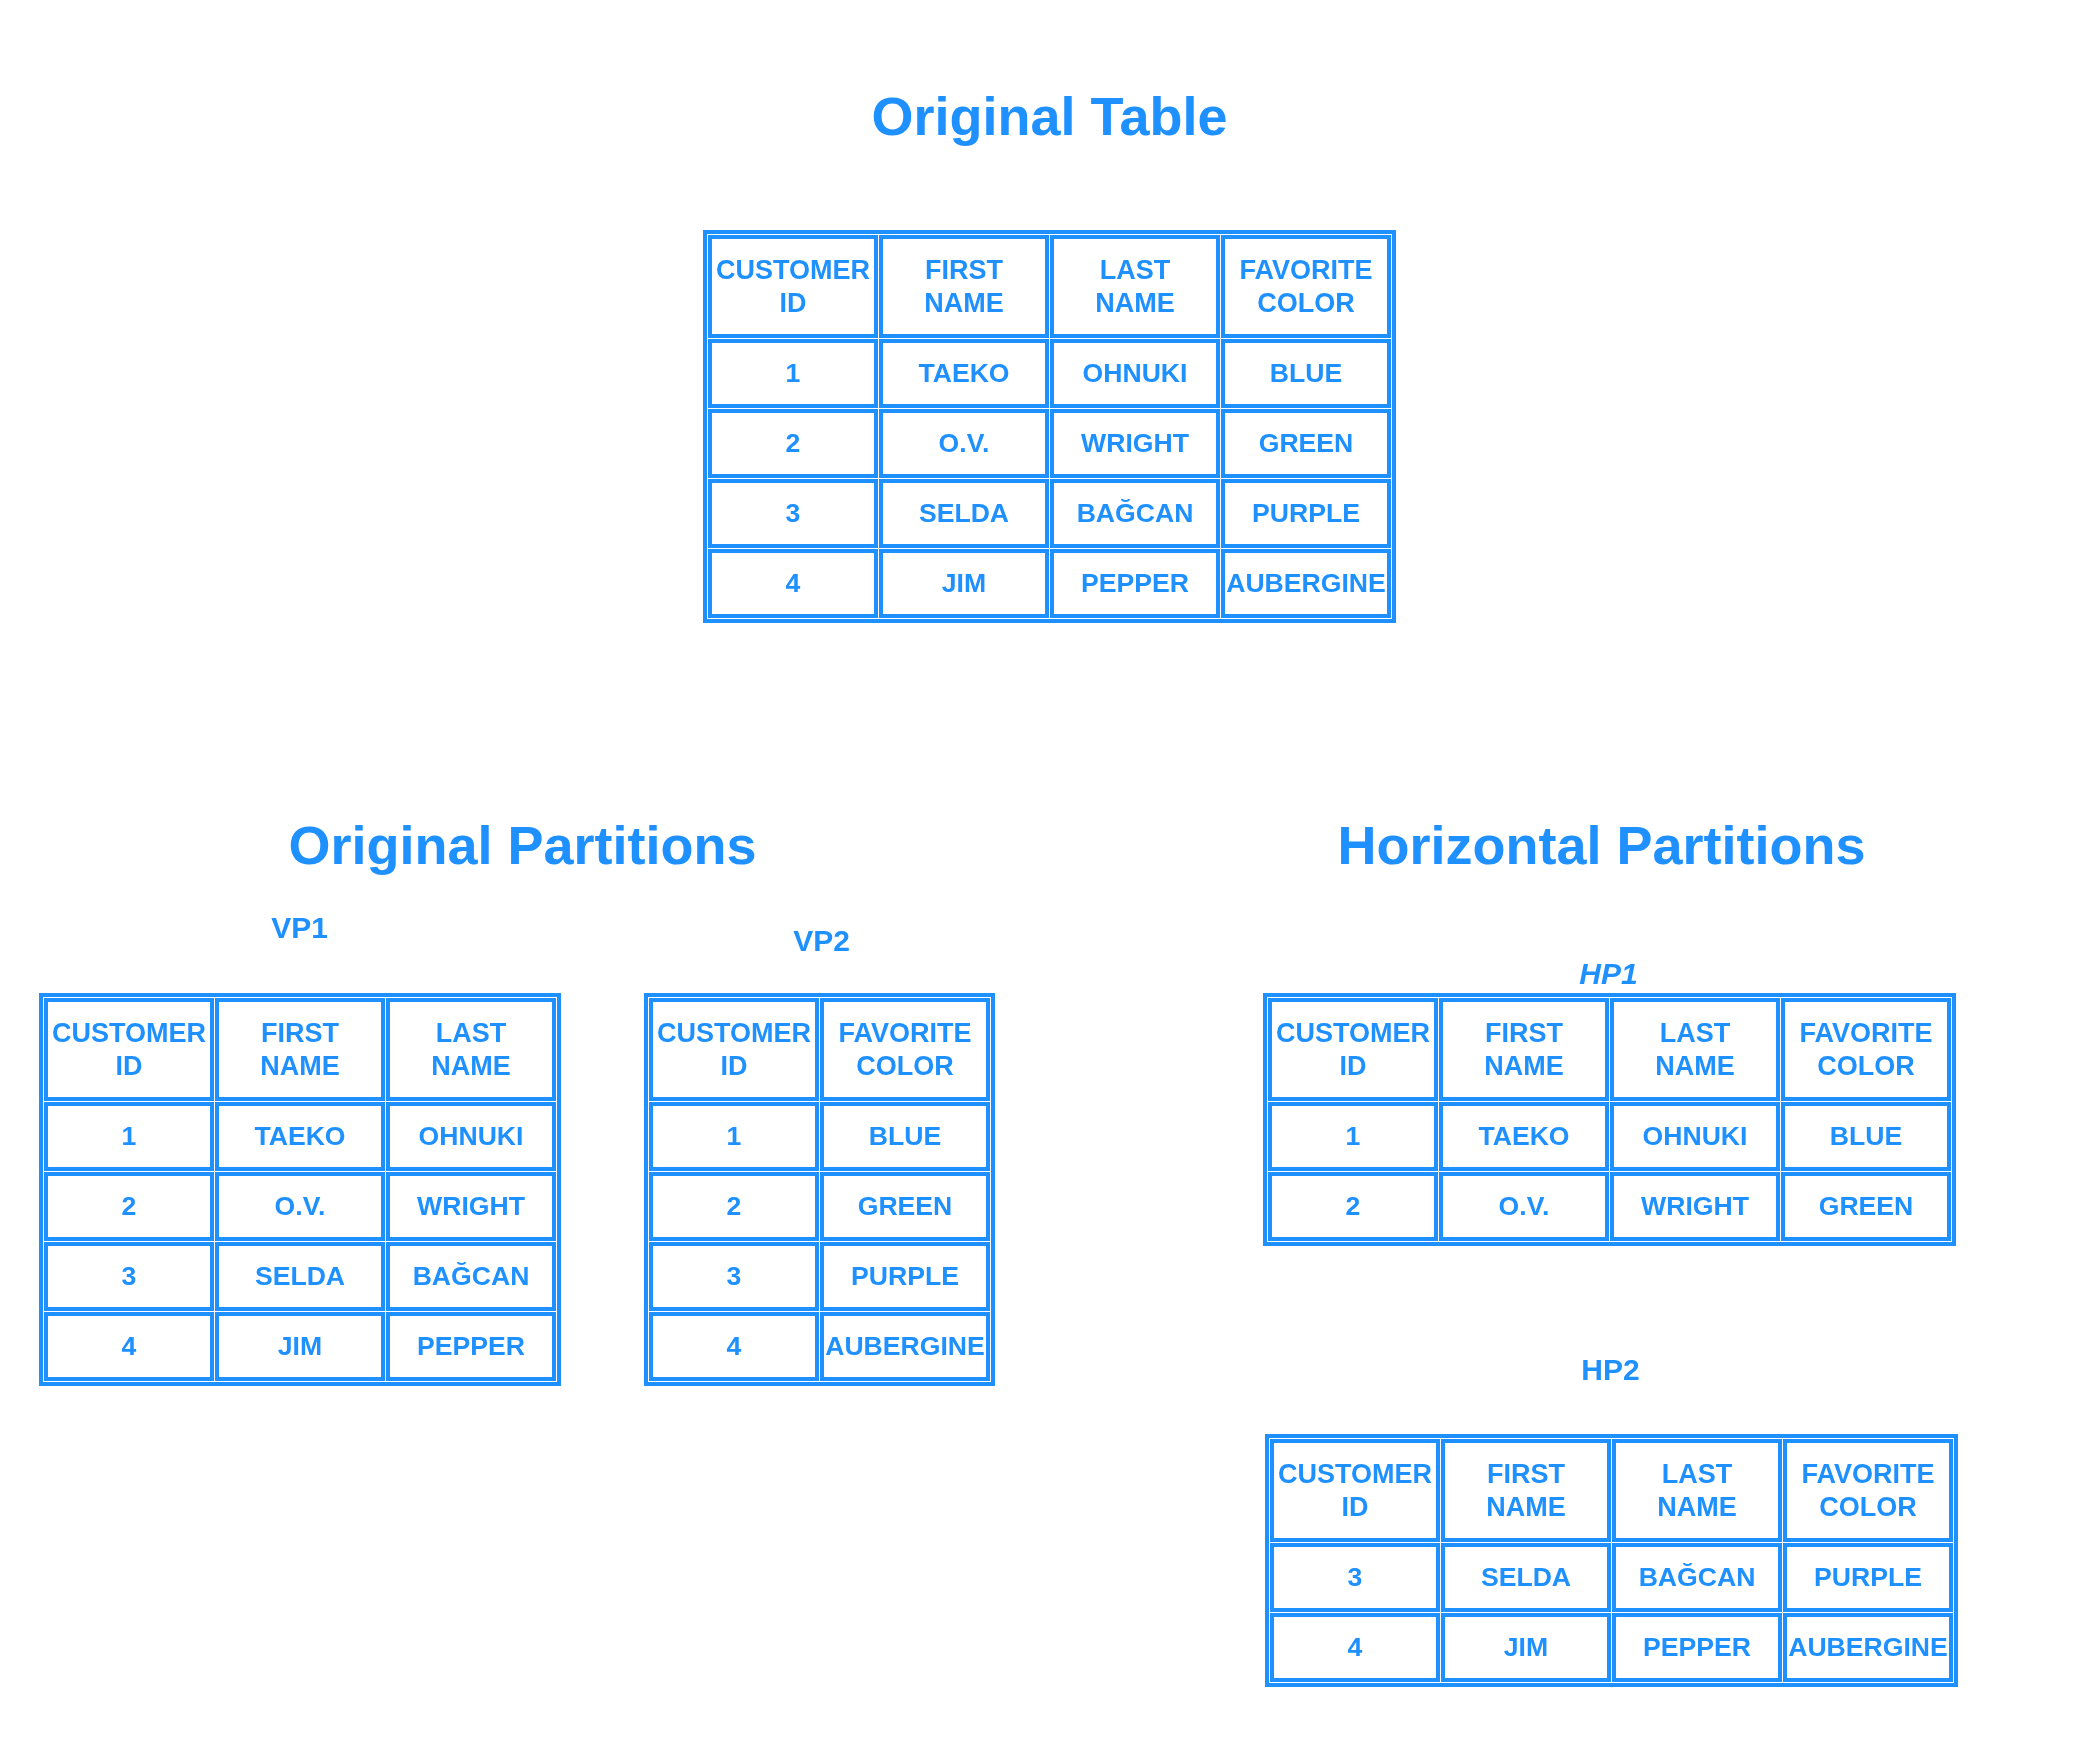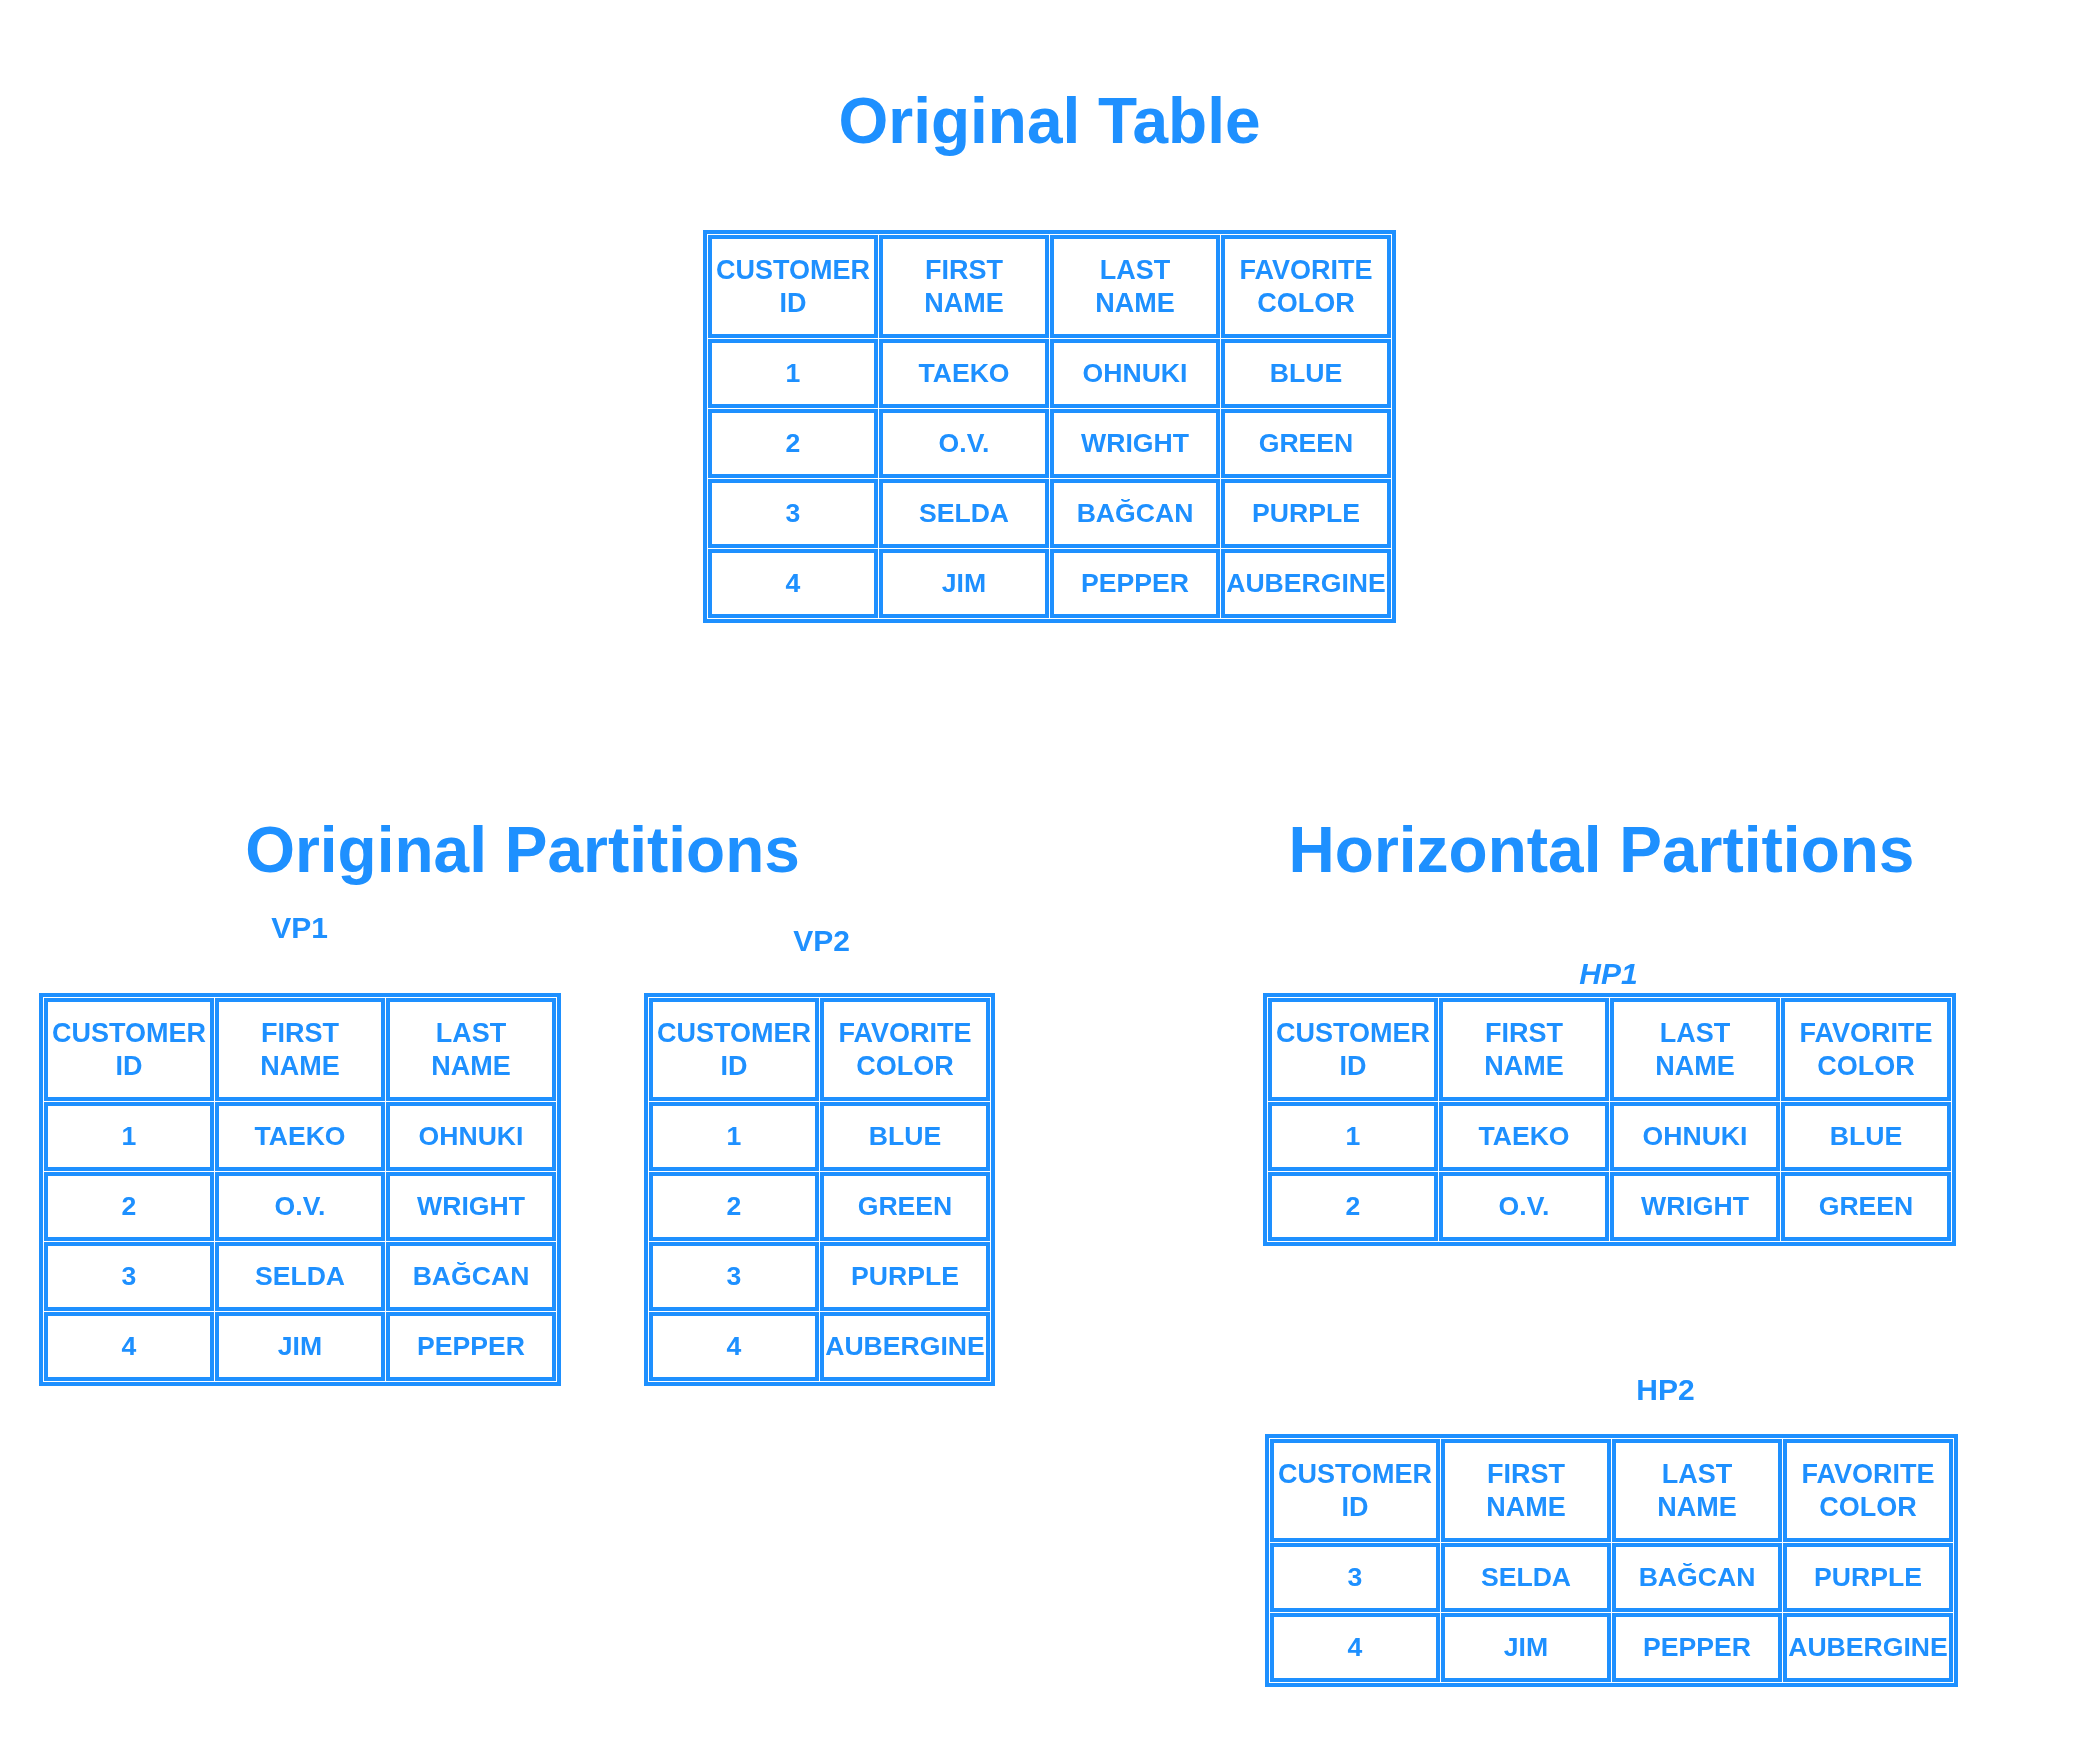--- a/index.html
+++ b/index.html
@@ -16,21 +16,21 @@
     height:1759px;
     overflow:hidden;
     font-family:"Liberation Sans", sans-serif;
     font-weight:700;
     color:var(--blue);
   }
   .section-title{
     position:absolute;
     width:925px;
     text-align:center;
-    font-size:64px;
+    font-size:54px;
     line-height:1.12;
     white-space:nowrap;
   }
   .part-label{
     position:absolute;
     width:231px;
     text-align:center;
     font-size:30px;
     line-height:1.1;
     white-space:nowrap;
@@ -72,21 +72,21 @@
 <div class="section-title" style="left:60px; top:815px;">Original Partitions</div>
 
 <div class="section-title" style="left:1139px; top:815px;">Horizontal Partitions</div>
 
 <div class="part-label" style="left:184px; top:911px;">VP1</div>
 
 <div class="part-label" style="left:706px; top:924px;">VP2</div>
 
 <div class="part-label" style="left:1493px; top:957px;font-style:italic;">HP1</div>
 
-<div class="part-label" style="left:1550px; top:1353px;margin-top:20px;">HP2</div>
+<div class="part-label" style="left:1495px; top:1353px;">HP2</div>
 
 <table class="ptable" style="left:703px; top:230px;">
   <tbody>
       <tr>
     <th>CUSTOMER
 ID</th>
     <th>FIRST
 NAME</th>
     <th>LAST
 NAME</th>

